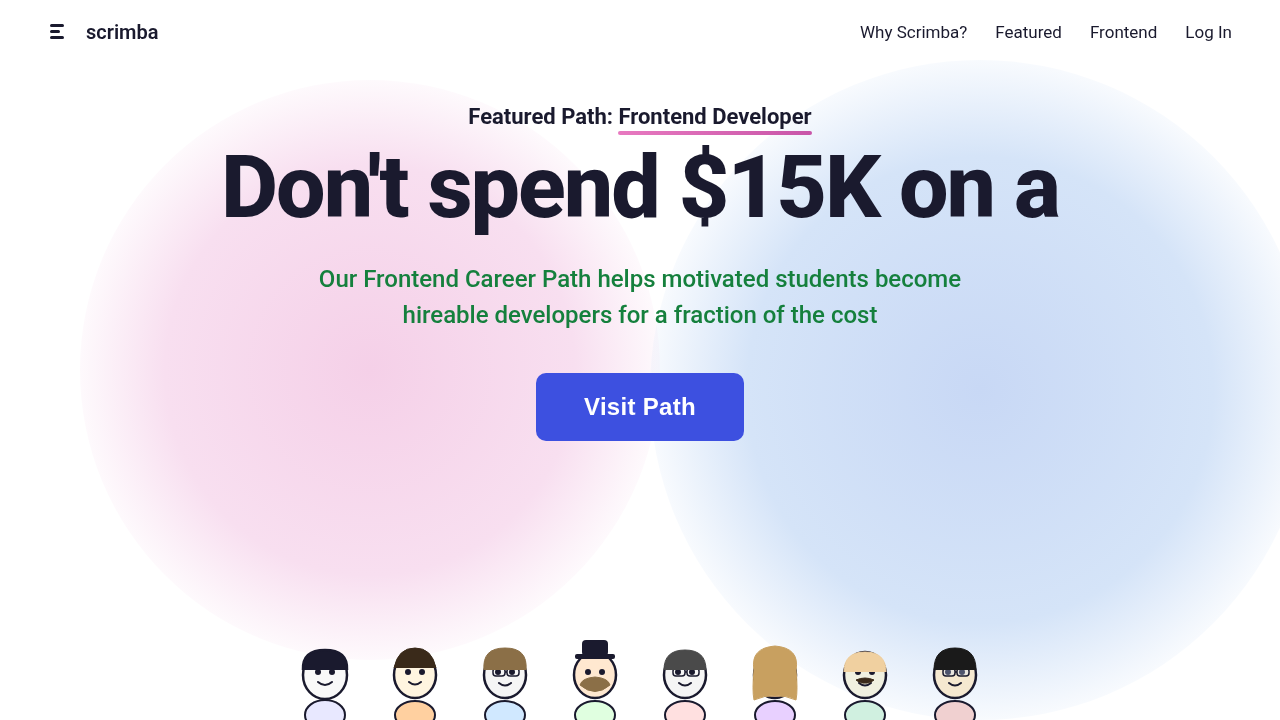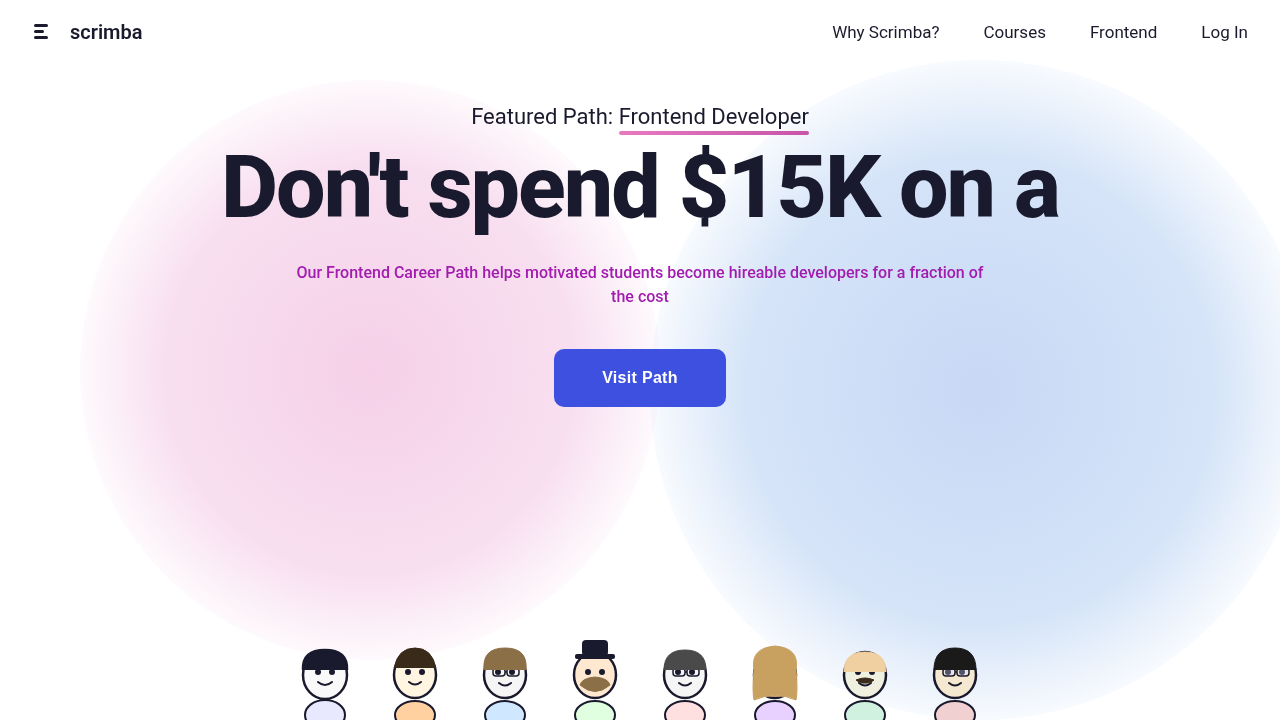--- a/index.html
+++ b/index.html
@@ -15,21 +15,21 @@
       height: 720px;
       overflow: hidden;
       position: relative;
     }
 
     
     nav {
       display: flex;
       justify-content: space-between;
       align-items: center;
-      padding: 18px 32px;
+      padding: 18px 48px;
       position: relative;
       z-index: 10;
     }
 
     .logo-area {
       display: flex;
       align-items: center;
       gap: 10px;
     }
 
@@ -40,21 +40,21 @@
 
     .logo-text {
       font-size: 20px;
       font-weight: 600;
       color: #1a1a2e;
     }
 
     .nav-links {
       display: flex;
       align-items: center;
-      gap: 44px;
+      gap: 28px;
     }
 
     .nav-link {
       font-size: 17px;
       color: #1a1a2e;
       text-decoration: none;
       font-weight: 400;
       cursor: pointer;
     }
 
@@ -95,21 +95,21 @@
       z-index: 5;
       display: flex;
       flex-direction: column;
       align-items: center;
       text-align: center;
       padding-top: 40px;
     }
 
     .featured-label {
       font-size: 22px;
-      font-weight: 400;
+      font-weight: 700;
       color: #1a1a2e;
       margin-bottom: 12px;
       position: relative;
       display: inline-block;
     }
 
     .featured-label-highlight {
       position: relative;
       display: inline-block;
     }
@@ -124,40 +124,40 @@
       background: linear-gradient(to right, #e879c0, #c855a8);
       border-radius: 2px;
     }
 
     .hero-title {
       font-size: 88px;
       font-weight: 800;
       color: #1a1a2e;
       line-height: 1.05;
       max-width: 900px;
+      margin-bottom: 28px;
       letter-spacing: -2px;
     }
 
     .hero-subtitle {
-      font-size: 16px;
+      font-size: 24px;
       font-weight: 500;
-      color: #a21caf;
+      color: #15803d;
       max-width: 700px;
       line-height: 1.5;
       margin-bottom: 40px;
-      margin-top: 28px;
     }
 
     .visit-path-btn {
       background: #3d50e0;
       color: #ffffff;
       border: none;
       border-radius: 10px;
       padding: 20px 48px;
-      font-size: 16px;
+      font-size: 24px;
       font-weight: 700;
       cursor: pointer;
       letter-spacing: 0.3px;
     }
 
     
     .characters-row {
       position: absolute;
       bottom: -10px;
       left: 50%;
@@ -182,21 +182,21 @@
     <svg class="logo-icon" viewBox="0 0 28 28" fill="none">
       <rect x="2" y="6" width="14" height="3" rx="1.5" fill="#1a1a2e"></rect>
       <rect x="2" y="12" width="10" height="3" rx="1.5" fill="#1a1a2e"></rect>
       <rect x="2" y="18" width="14" height="3" rx="1.5" fill="#1a1a2e"></rect>
     </svg>
     <span class="logo-text">scrimba</span>
   </div>
 
   <div class="nav-links">
     <a class="nav-link">Why Scrimba?</a>
-    <a class="nav-link">Courses</a>
+    <a class="nav-link">Featured</a>
     <a class="nav-link">Frontend</a>
     <a class="nav-link">Log In</a>
   </div>
 </nav>
 
 <section class="hero">
   <p class="featured-label">
     <span>Featured Path: </span><span class="featured-label-highlight">Frontend Developer</span>
   </p>
 

